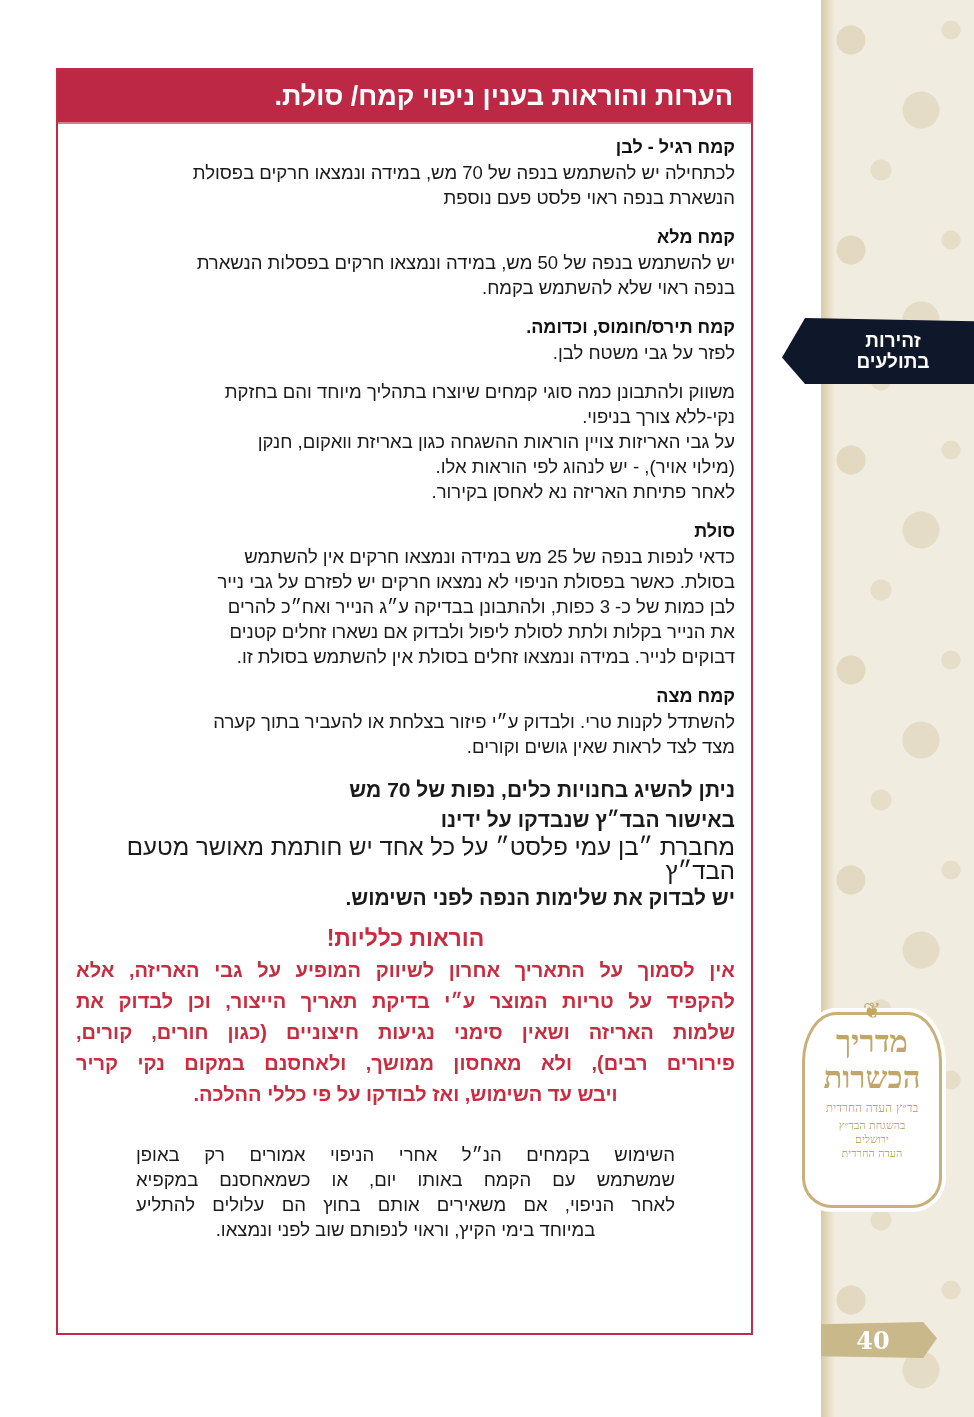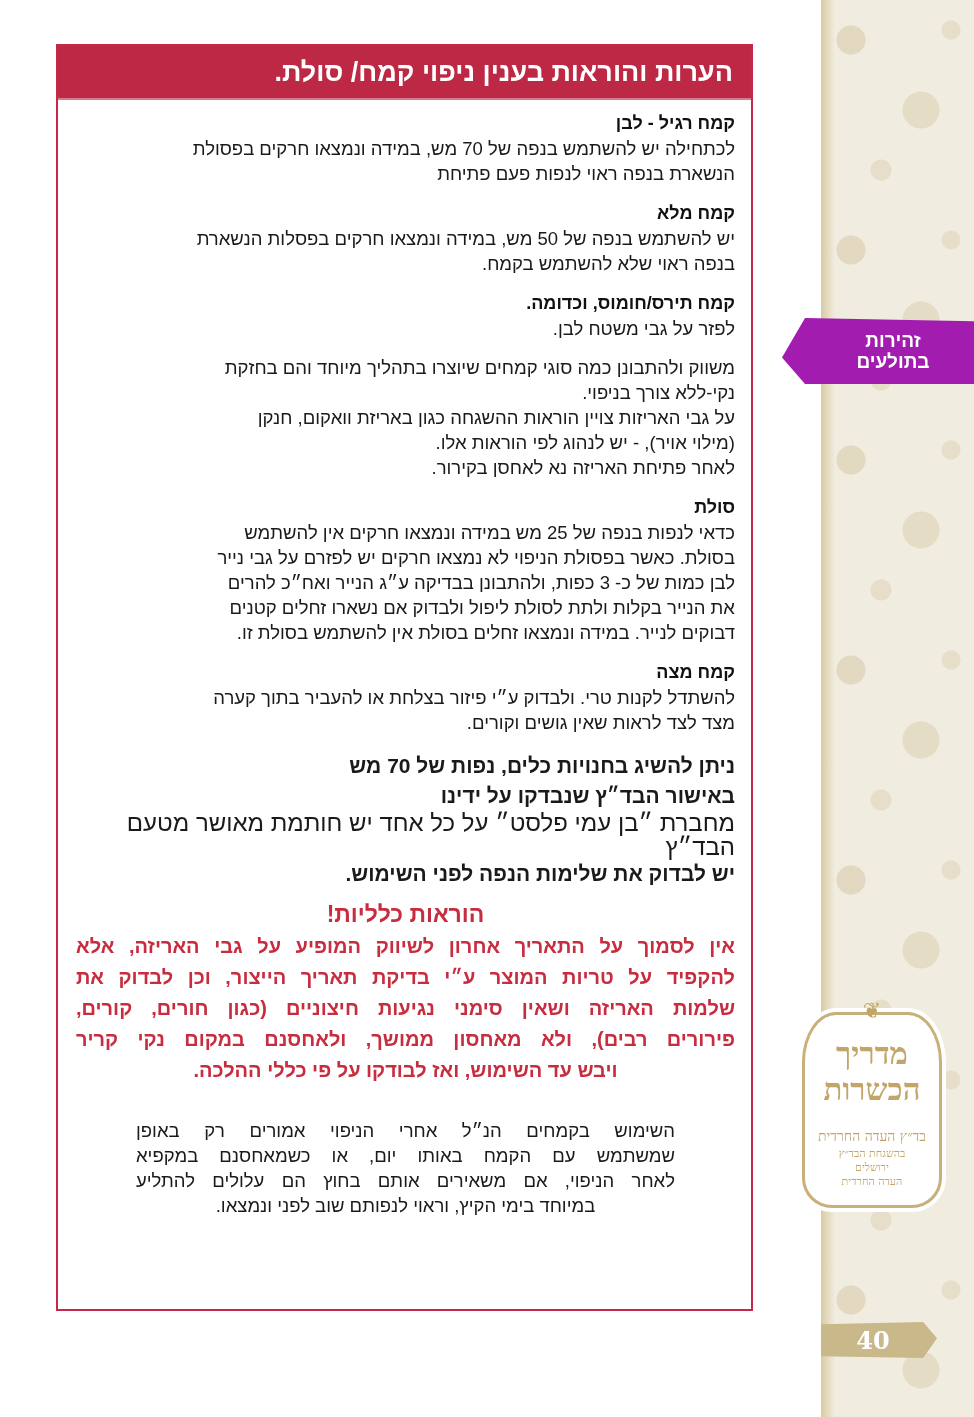--- a/index.html
+++ b/index.html
@@ -33,21 +33,21 @@
     .sidebar-edge {
       position: absolute;
       left: 821px; top: 0;
       width: 14px; height: 1417px;
       background: linear-gradient(to right, #d8caa3, rgba(241,236,224,0));
     }
 
     
     .content-box {
       position: absolute;
-      left: 56px; top: 44px;
+      left: 56px; top: 68px;
       width: 697px; height: 1267px;
       border: 2px solid #c4294a;
       box-sizing: border-box;
       background: #ffffff;
     }
     .title-banner {
       background: #bd2845;
       height: 52px;
       display: flex;
       align-items: center;
@@ -121,21 +121,21 @@
       text-align: justify;
       text-align-last: justify;
     }
     .footer-line.last { text-align-last: center; text-align: center; }
 
     
     .side-tab {
       position: absolute;
       left: 782px; top: 318px;
       width: 192px; height: 66px;
-      background: #a21caf;
+      background: #0f172a;
       clip-path: polygon(12% 0, 100% 5%, 100% 100%, 12% 100%, 0 60%);
       direction: rtl;
       color: #ffffff;
       font-weight: bold;
       font-size: 19px;
       line-height: 21px;
       display: flex;
       flex-direction: column;
       justify-content: center;
       align-items: center;
@@ -163,25 +163,25 @@
       font-size: 22px;
       line-height: 20px;
       margin-top: -14px;
       color: #c2a669;
     }
     .emblem-title-1, .emblem-title-2 {
       font-size: 31px;
       line-height: 36px;
       font-weight: bold;
     }
-    .emblem-title-1 { margin-top: 14px; }
+    .emblem-title-1 { margin-top: 2px; }
     .emblem-sub {
-      font-size: 14px;
+      font-size: 12px;
       line-height: 18px;
-      margin-top: 20px;
+      margin-top: 4px;
     }
     .emblem-seal {
       font-size: 11px;
       line-height: 14px;
       margin-top: 2px;
     }
 
     
     .page-tab {
       position: absolute;
@@ -209,21 +209,21 @@
 <div class="content-box">
   <div class="title-banner">
     <span>הערות והוראות בענין ניפוי קמח/ סולת.</span>
   </div>
 
   <div class="box-body">
 
     <div class="section">
       <p class="section-heading">קמח רגיל - לבן</p>
       <p class="section-line">לכתחילה יש להשתמש בנפה של 70 מש, במידה ונמצאו חרקים בפסולת</p>
-      <p class="section-line">הנשארת בנפה ראוי לנפות פעם פתיחת</p>
+      <p class="section-line">הנשארת בנפה ראוי פלסט פעם נוספת</p>
     </div>
 
     <div class="section">
       <p class="section-heading">קמח מלא</p>
       <p class="section-line">יש להשתמש בנפה של 50 מש, במידה ונמצאו חרקים בפסלות הנשארת</p>
       <p class="section-line">בנפה ראוי שלא להשתמש בקמח.</p>
     </div>
 
     <div class="section">
       <p class="section-heading">קמח תירס/חומוס, וכדומה.</p>

